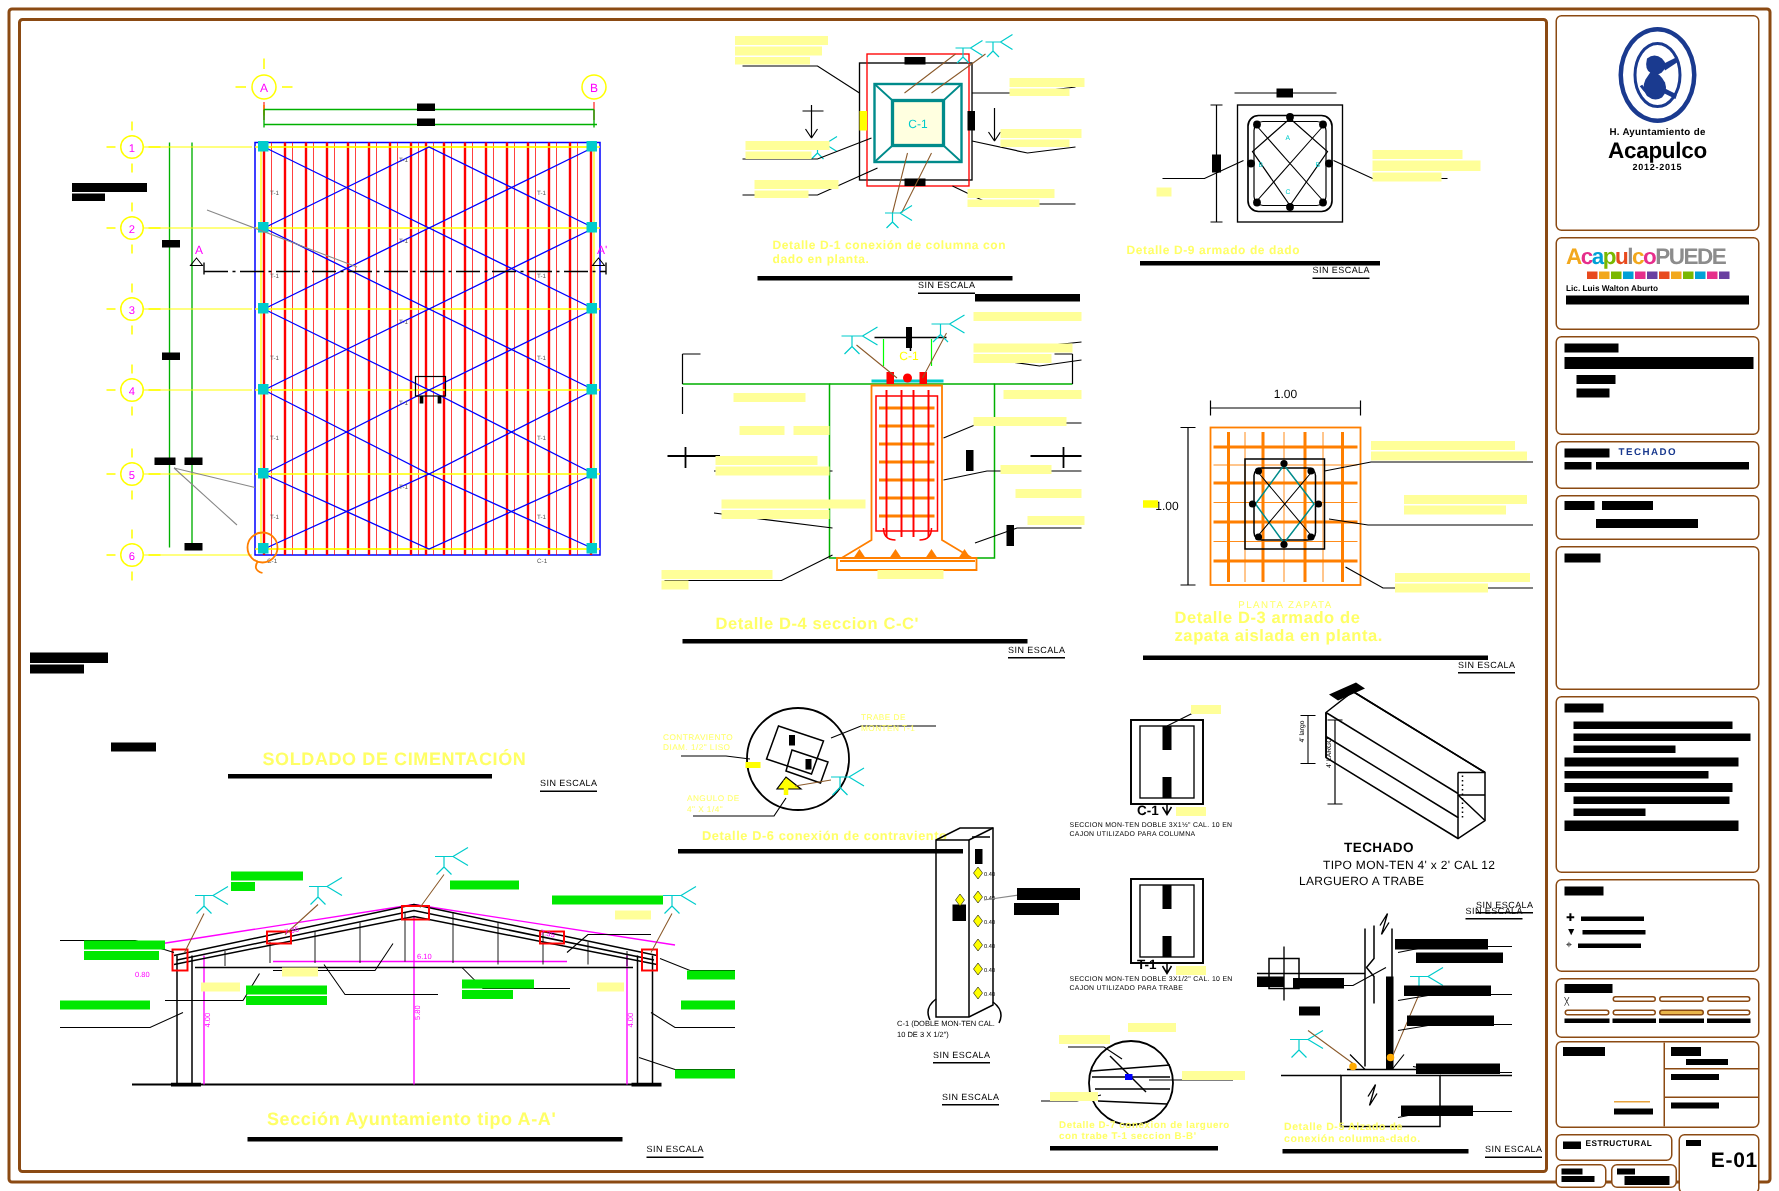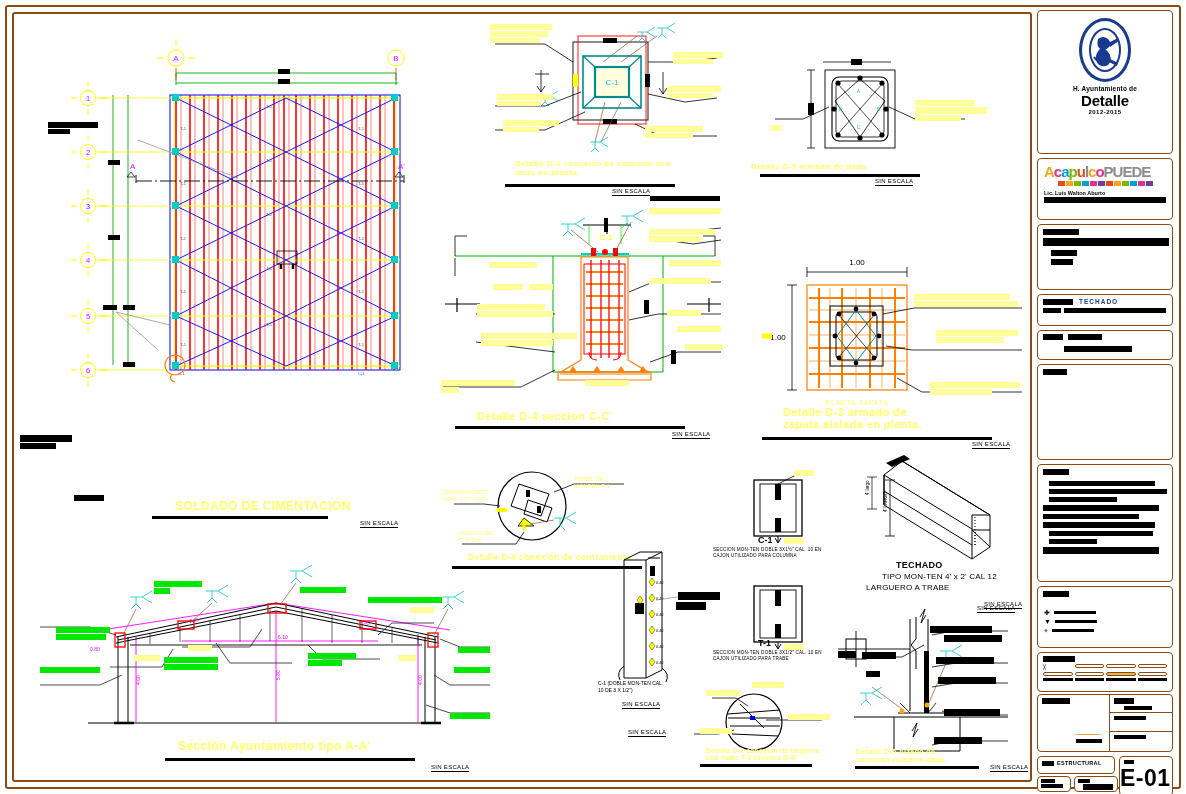--- a/index.html
+++ b/index.html
@@ -60,21 +60,21 @@
   .crest-inner { width: 34px; height: 46px; }
   .ayto { font-size: 6.5px; font-weight: bold; color: #000; margin-top: 3px; letter-spacing:.2px;}
   .acap { font-size: 15px; font-weight: bold; color: #000; letter-spacing: -.2px; }
   .years { font-size: 6px; font-weight: bold; color: #000; letter-spacing: .5px; }
   .apuede { font-size: 15px; font-weight: bold; line-height: 1; letter-spacing: -1px;}
   .apuede span { display:inline; }
   .swatches { display:flex; gap:1px; justify-content:center; margin-top:2px;}
   .swatches i { display:block; width:7px; height:5px; }
   .name-line { font-size: 5.5px; font-weight: bold; color: #000; }
   .blk { background:#000; height:6px; display:block; }
-  .sheetno { font-size: 23px; font-weight: bold; color:#000; text-align:left; letter-spacing:.5px;}
+  .sheetno { font-size: 14px; font-weight: bold; color:#000; text-align:right; letter-spacing:.5px;}
   .minibox { border:1.2px solid #8b4a13; border-radius:3px; }
   .estruct { font-size:5.5px; font-weight:bold; color:#000; letter-spacing:.3px;}
 </style>
 </head>
 <body>
 
 <div id="sheet">
 
   <div class="frame-outer"></div>
   <div class="frame-inner"></div>
@@ -781,21 +781,21 @@
           <svg class="crest-inner" viewBox="0 0 34 46">
             <ellipse cx="17" cy="23" rx="15" ry="21" fill="#fff" stroke="#1a3a8f" stroke-width="2"></ellipse>
             <path d="M10 12 q5 -4 10 0 q4 4 1 8 q-3 4 -8 2 q-5 -2 -3 -10 Z" fill="#1a3a8f"></path>
             <path d="M13 20 q6 2 9 8 q2 6 -2 10 q-5 3 -10 -1 q-4 -5 -1 -11 Z" fill="#1a3a8f"></path>
             <path d="M20 16 l10 -5 l1 3 l-9 6 Z" fill="#1a3a8f"></path>
             <path d="M6 30 q4 6 11 8" stroke="#1a3a8f" stroke-width="2" fill="none"></path>
             <path d="M22 32 l8 4 l-1 3 l-8 -4 Z" fill="#1a3a8f"></path>
           </svg>
         </div>
         <div class="ayto">H. Ayuntamiento de</div>
-        <div class="acap">Detalle</div>
+        <div class="acap">Acapulco</div>
         <div class="years">2012-2015</div>
       </div>
     </div>
 
     <div class="tb-box" style="top:148px;height:62px;">
       <div style="padding:5px 6px 0 6px;">
         <div class="apuede">
           <span id="slogan1"><span style="color: rgb(242, 168, 29);">A</span><span style="color: rgb(230, 46, 139);">c</span><span style="color: rgb(0, 160, 214);">a</span><span style="color: rgb(122, 184, 0);">p</span><span style="color: rgb(232, 74, 30);">u</span><span style="color: rgb(140, 140, 140);">l</span><span style="color: rgb(242, 168, 29);">c</span><span style="color: rgb(230, 46, 139);">o</span></span><span id="slogan2" style="color:#8c8c8c;">PUEDE</span>
         </div>
         <div class="swatches" id="swatches">

